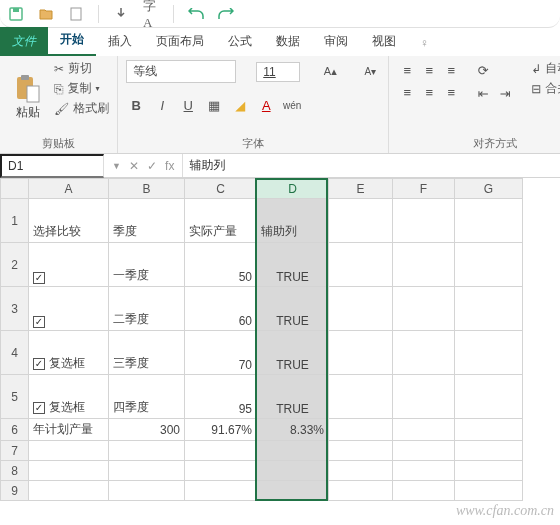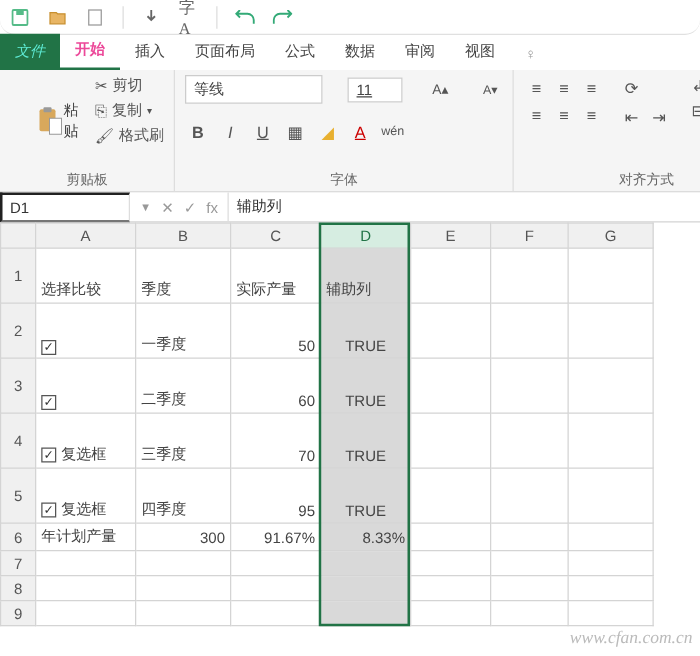--- a/index.html
+++ b/index.html
@@ -3,26 +3,26 @@
 <meta charset="utf-8">
 <style>
   * { box-sizing: border-box; margin: 0; padding: 0; }
   body { font-family: "Microsoft YaHei", sans-serif; font-size: 12px; background: #fff; color: #444; width: 560px; height: 525px; overflow: hidden; position: relative; }
   .qat { height: 28px; background: #fff; display: flex; align-items: center; padding: 0 8px; gap: 14px; border-bottom: 1px solid #e0e0e0; border-radius: 12px; }
   .qat .icon { width: 16px; height: 16px; display: flex; align-items: center; justify-content: center; color: #666; cursor: pointer; }
   .qat .sep { width: 1px; height: 18px; background: #ddd; }
   .tabs { height: 28px; display: flex; align-items: flex-end; background: #fff; }
   .tab { padding: 6px 12px; font-size: 12px; color: #444; cursor: pointer; }
   .tab.file { background: #217346; color: #5eead4; font-style: italic; }
-  .tab.active { color: #ec4899; border-bottom: 2px solid #217346; font-weight: bold; }
+  .tab.active { color: #0c4a6e; border-bottom: 2px solid #217346; font-weight: bold; }
   .ribbon { height: 98px; background: #f5f5f5; border-bottom: 1px solid #d4d4d4; display: flex; }
   .group { border-right: 1px solid #ddd; padding: 4px 8px 0 8px; display: flex; flex-direction: column; justify-content: space-between; }
   .group-body { display: flex; gap: 6px; flex: 1; }
   .group-label { text-align: center; font-size: 11px; color: #666; padding: 2px 0; }
-  .big-btn { display: flex; align-items: center; justify-content: center; width: 40px; cursor: pointer; margin-left: 22px; }
+  .big-btn { display: flex; flex-direction: column; align-items: center; justify-content: center; width: 40px; cursor: pointer; }
   .btn-col { display: flex; flex-direction: column; gap: 3px; }
   .btn-row { display: flex; align-items: center; gap: 4px; cursor: pointer; white-space: nowrap; font-size: 12px; color: #555; }
   .font-row { display: flex; align-items: center; gap: 20px; margin-bottom: 6px; }
   .font-name { border: 1px solid #ccc; background: #fff; padding: 2px 18px 2px 6px; width: 110px; font-size: 12px; position: relative; }
   .font-size { border: 1px solid #ccc; background: #fff; padding: 2px 16px 2px 6px; width: 44px; font-size: 12px; text-decoration: underline; }
   .btnset { display: flex; gap: 6px; align-items: center; }
   .ribbtn { width: 20px; height: 20px; display: flex; align-items: center; justify-content: center; color: #555; cursor: pointer; font-size: 13px; }
   .align-grid { display: grid; grid-template-columns: repeat(3, 20px); grid-template-rows: repeat(2, 20px); gap: 2px; }
   .namebox-row { height: 24px; display: flex; align-items: center; border-bottom: 1px solid #d4d4d4; background: #fff; }
   .namebox { width: 104px; border-right: 1px solid #ddd; padding: 3px 6px; font-size: 12px; color: #333; background: #fff; }

